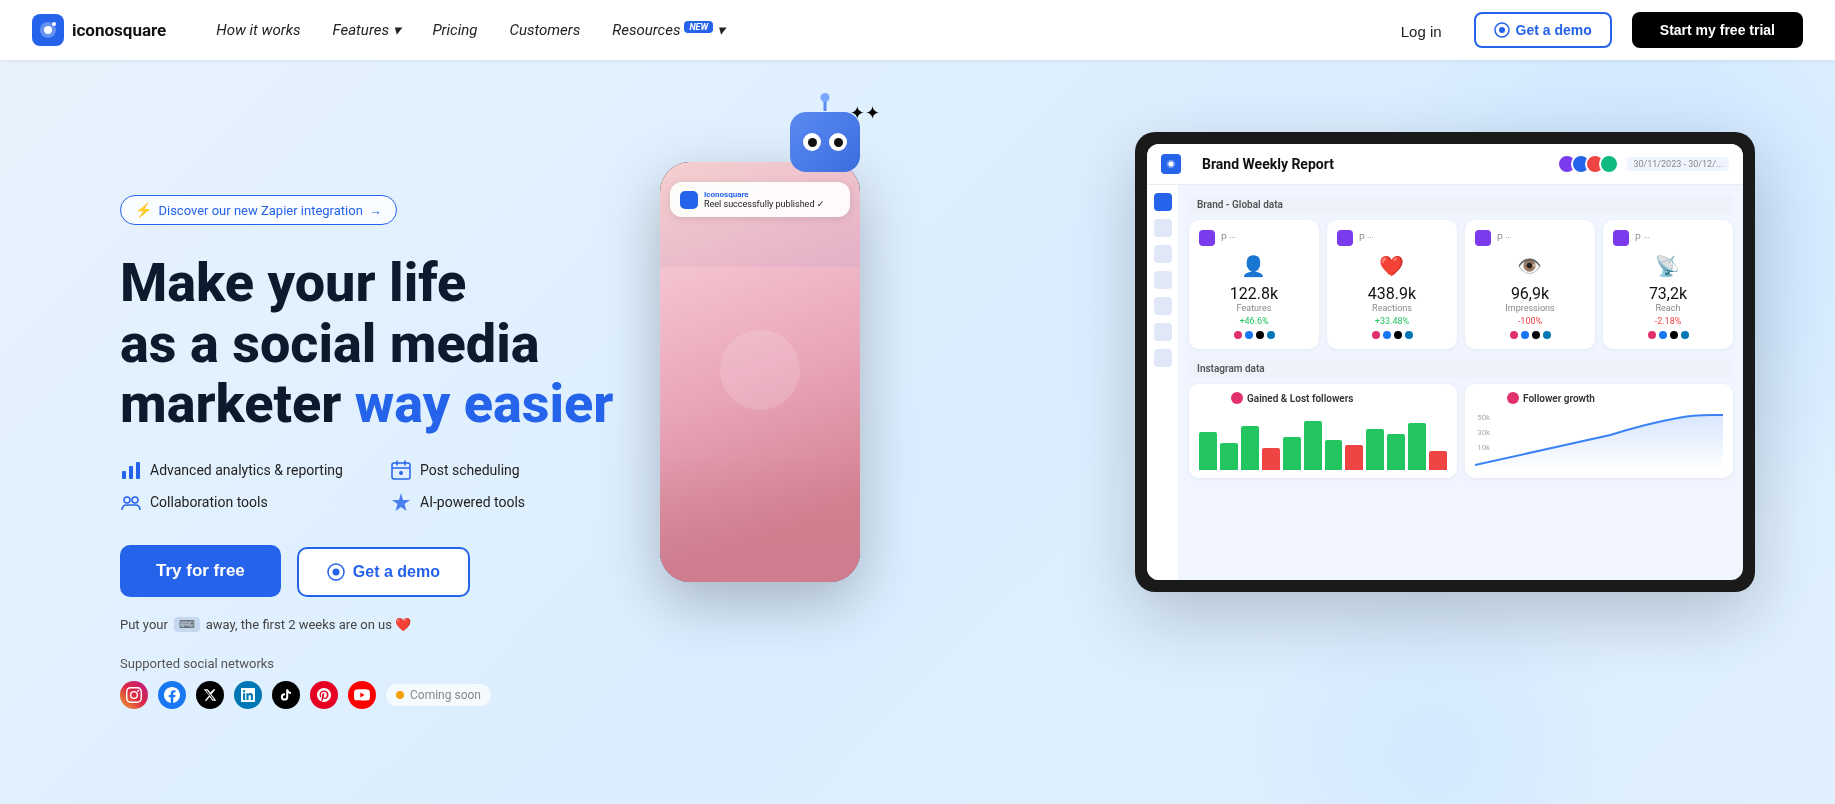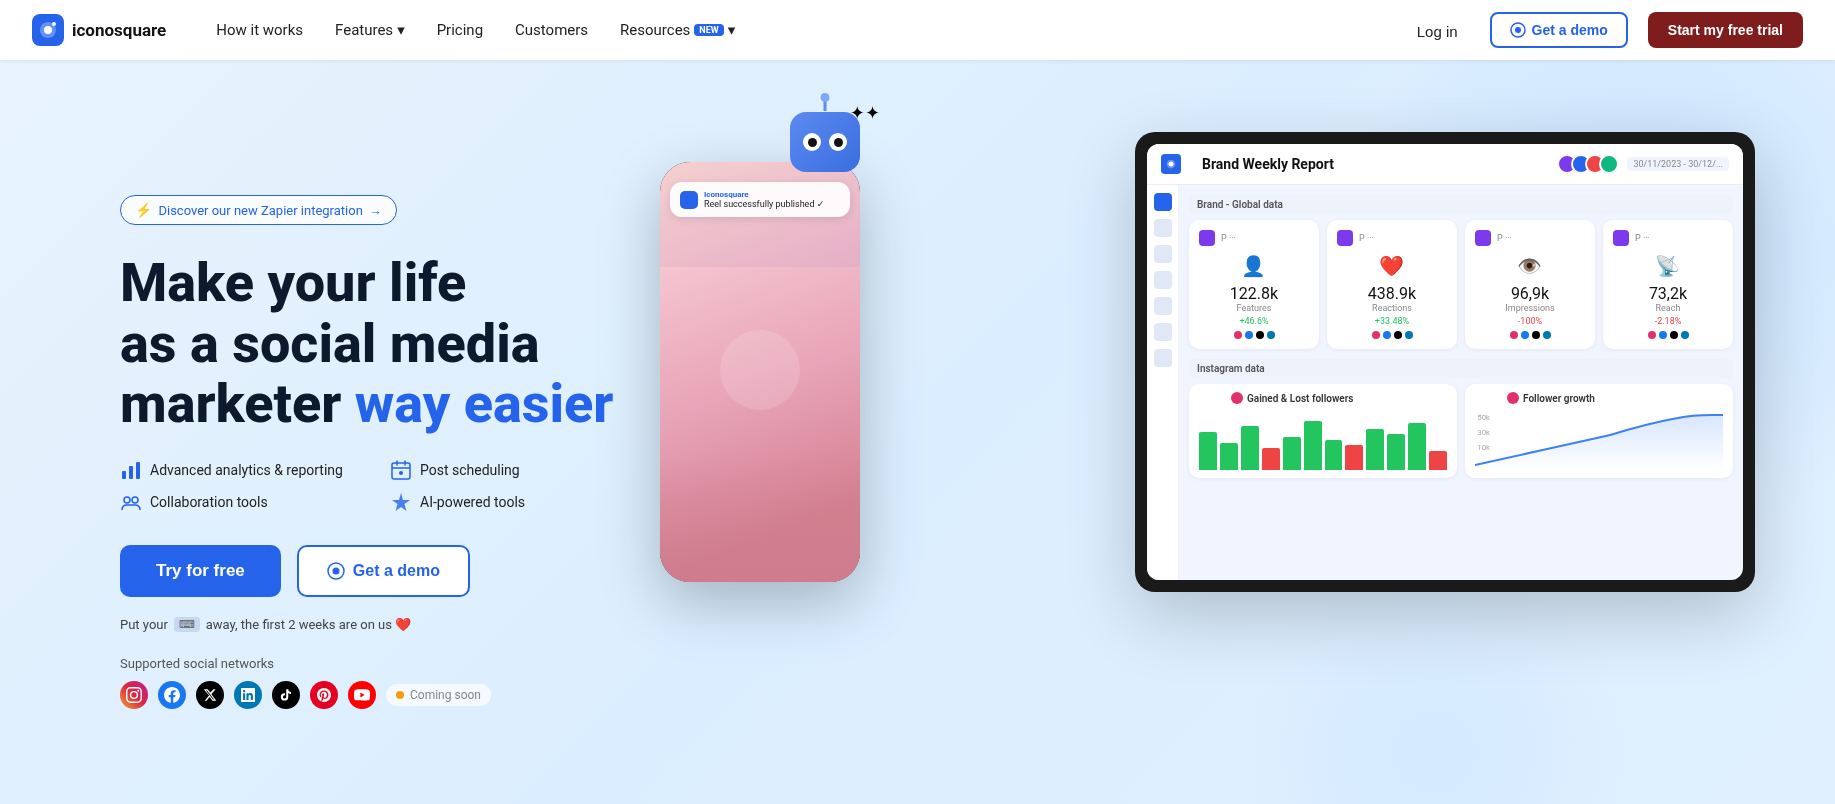--- a/index.html
+++ b/index.html
@@ -42,22 +42,23 @@
       gap: 4px;
       flex: 1;
     }
     .nav-item {
       padding: 8px 14px;
       font-size: 15px;
       color: #222;
       cursor: pointer;
       border-radius: 6px;
       display: flex;
-      align-items: center;
+      align-items: flex-start;
       gap: 4px;
+      font-style: italic;
     }
     .nav-badge {
       background: #2563eb;
       color: #fff;
       font-size: 9px;
       font-weight: 700;
       padding: 1px 5px;
       border-radius: 4px;
       text-transform: uppercase;
     }
@@ -81,26 +82,26 @@
       font-size: 14px;
       font-weight: 600;
       padding: 8px 18px;
       border-radius: 8px;
       cursor: pointer;
       display: flex;
       align-items: center;
       gap: 6px;
     }
     .btn-trial {
-      background: #7f1d1d;
+      background: #000000;
       border: none;
       color: #fff;
       font-size: 14px;
       font-weight: 600;
-      padding: 10px 20px;
+      padding: 10px 28px;
       border-radius: 8px;
       cursor: pointer;
     }
 
     
     .hero {
       display: flex;
       align-items: center;
       min-height: 744px;
       padding: 40px 80px 0 120px;
@@ -151,20 +152,21 @@
     }
     .feature-icon {
       width: 22px;
       height: 22px;
       flex-shrink: 0;
     }
     .hero-cta {
       display: flex;
       gap: 16px;
       margin-bottom: 20px;
+      align-items: flex-end;
     }
     .btn-try {
       background: #2563eb;
       color: #fff;
       border: none;
       font-size: 17px;
       font-weight: 700;
       padding: 16px 36px;
       border-radius: 10px;
       cursor: pointer;

